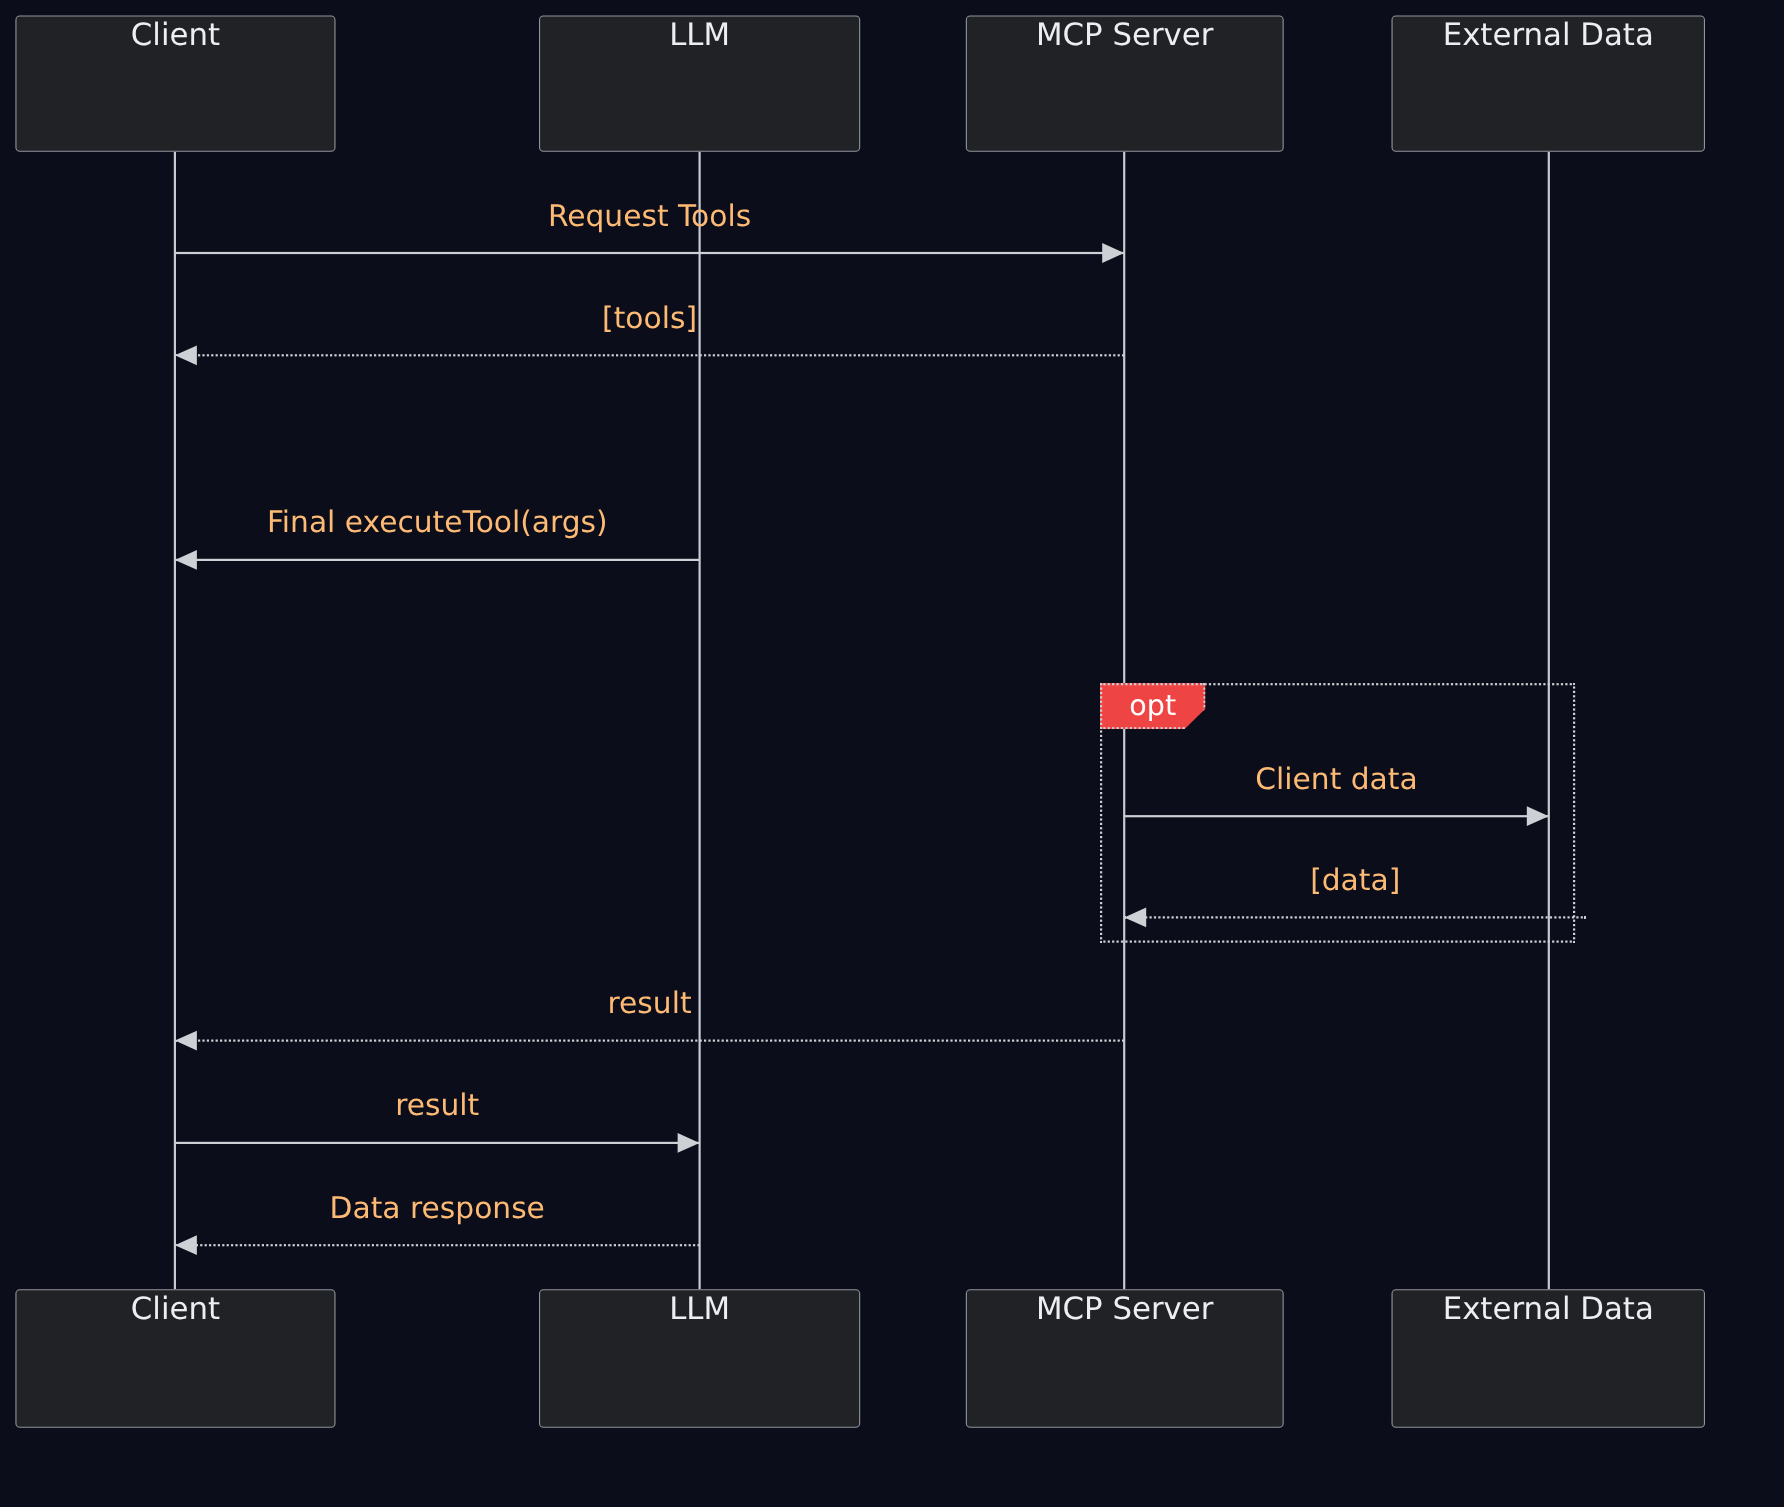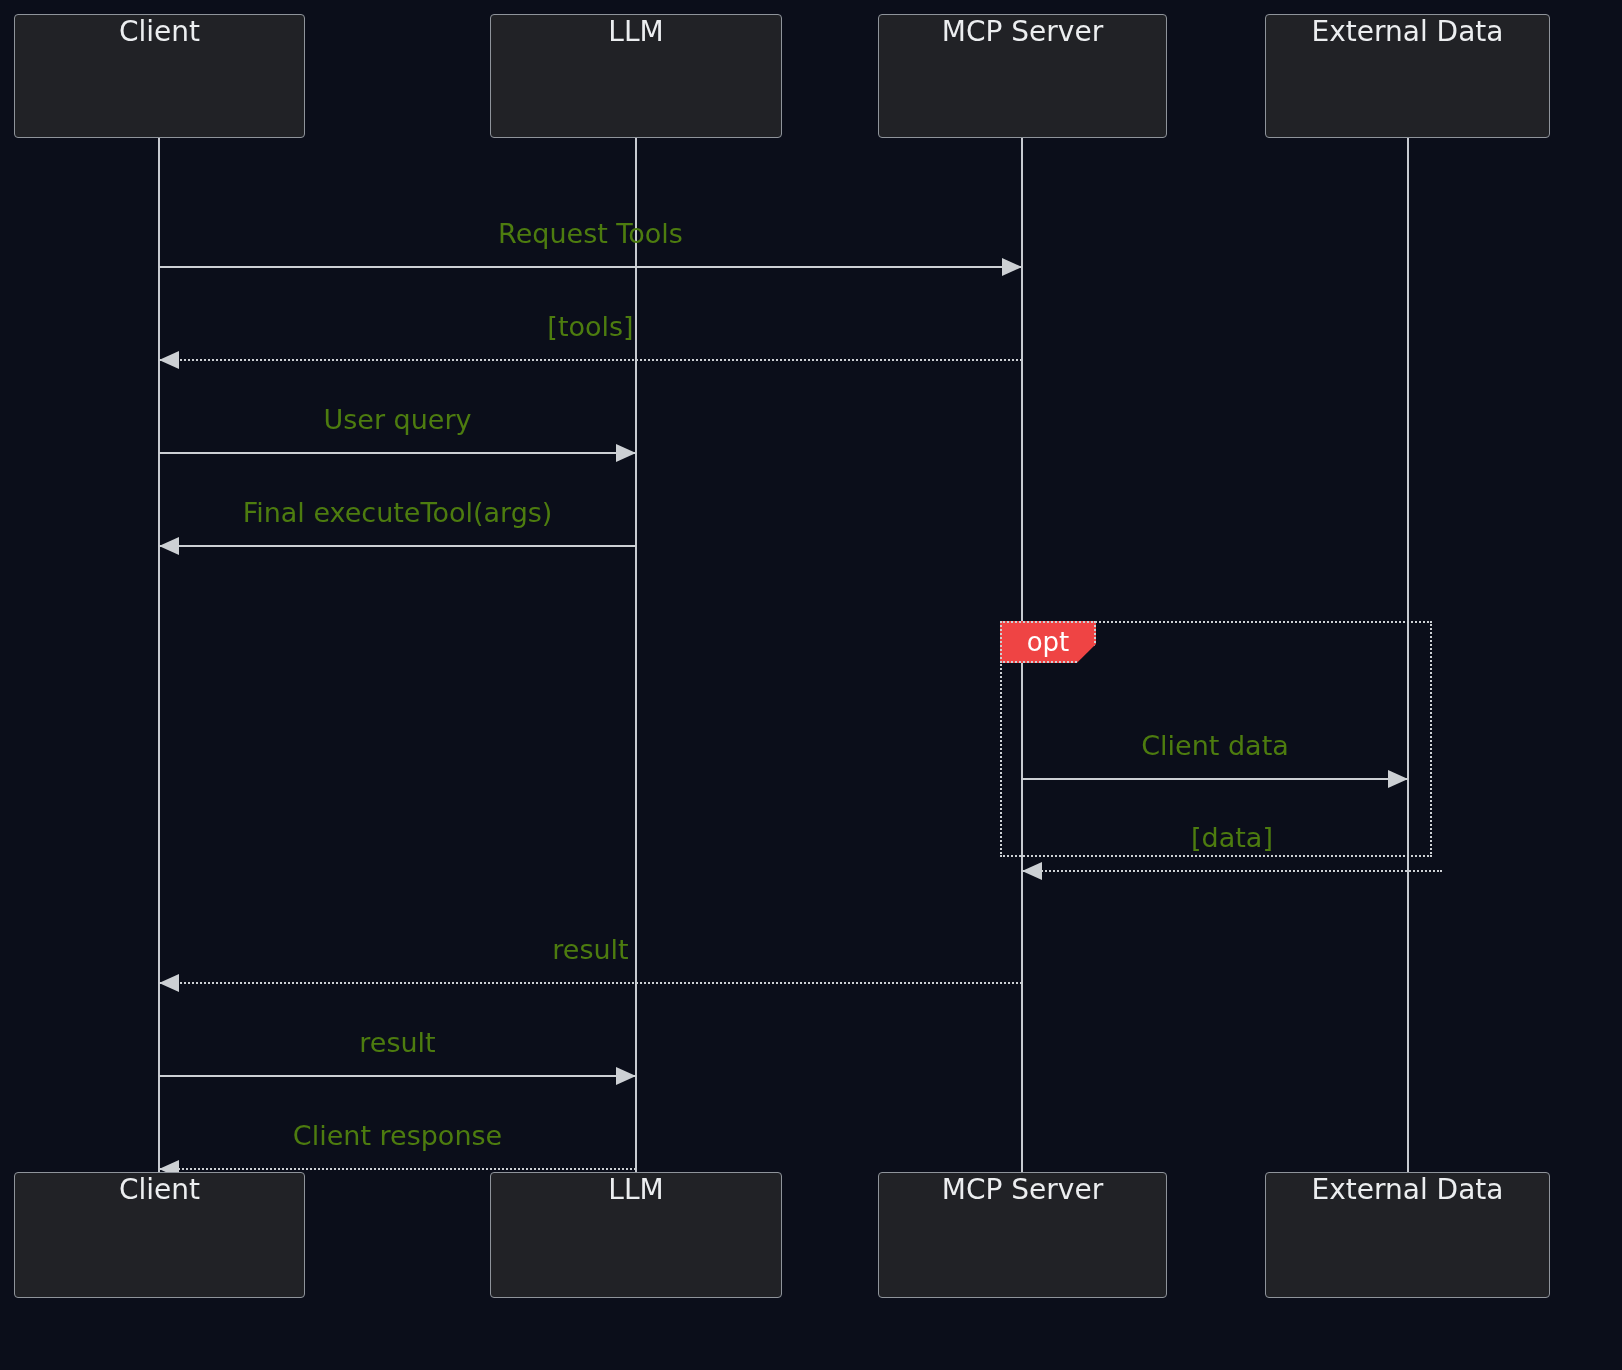--- a/index.html
+++ b/index.html
@@ -12,21 +12,21 @@
   }
   .lifeline { position:absolute; top:138px; height:1034px; width:2px; background:#c7cad0; }
   .actor-box {
     position:absolute; top:14px; height:124px;
     background:#212226; border:1px solid #8f949b; border-radius:4px;
     display:flex; align-items:flex-start; justify-content:center;
     font-size:28px; color:#eceef0;
   }
   .actor-box.bottom { top:1172px; height:126px; }
   .message { position:absolute; }
-  .msg-label { text-align:center; font-size:27px; line-height:32px; margin-bottom:16px; color:#4d7c0f; white-space:nowrap;margin-top:37px; }
+  .msg-label { text-align:center; font-size:27px; line-height:32px; margin-bottom:16px; color:#fdba74; white-space:nowrap; }
   .msg-line { position:relative; height:0; border-top:2px solid #cdd0d4; }
   .msg-line.dashed { border-top-style:dotted; }
   .ah { position:absolute; width:0; height:0; top:-10px; }
   .ah.right { right:0; border-top:9px solid transparent; border-bottom:9px solid transparent; border-left:20px solid #cdd0d4; }
   .ah.left  { left:0;  border-top:9px solid transparent; border-bottom:9px solid transparent; border-right:20px solid #cdd0d4; }
   .opt-frame { position:absolute; left:1000px; top:621px; width:432px; height:236px; border:2px dotted #cdd0d4; }
   .opt-tab {
     position:absolute; left:-2px; top:-2px; width:96px; height:42px;
     background:#ef4444; border:2px dotted #cdd0d4;
     clip-path:polygon(0 0,100% 0,100% 55%,80% 100%,0 100%);
@@ -55,26 +55,20 @@
       </div>
   </div>
 
   <div class="message" style="left:159px; top:274px; width:863px;">
     <div class="msg-label">[tools]</div>
     <div class="msg-line dashed">
         <div class="ah left"></div>
       </div>
   </div>
 
-  <div class="message" style="left:159px; top:367px; width:477px;">
-    <div class="msg-label">User query</div>
-    <div class="msg-line solid">
-        <div class="ah right"></div>
-      </div>
-  </div>
 
   <div class="message" style="left:159px; top:460px; width:477px;">
     <div class="msg-label">Final executeTool(args)</div>
     <div class="msg-line solid">
         <div class="ah left"></div>
       </div>
   </div>
 
 
   <div class="message" style="left:1022px; top:693px; width:386px;">
@@ -99,21 +93,21 @@
   </div>
 
   <div class="message" style="left:159px; top:990px; width:477px;">
     <div class="msg-label">result</div>
     <div class="msg-line solid">
         <div class="ah right"></div>
       </div>
   </div>
 
   <div class="message" style="left:159px; top:1083px; width:477px;">
-    <div class="msg-label">Client response</div>
+    <div class="msg-label">Data response</div>
     <div class="msg-line dashed">
         <div class="ah left"></div>
       </div>
   </div>
 
   <div class="actor-box" style="left:14px; width:291px;">
       <span>Client</span>
     </div>
   <div class="actor-box" style="left:490px; width:292px;">
       <span>LLM</span>

